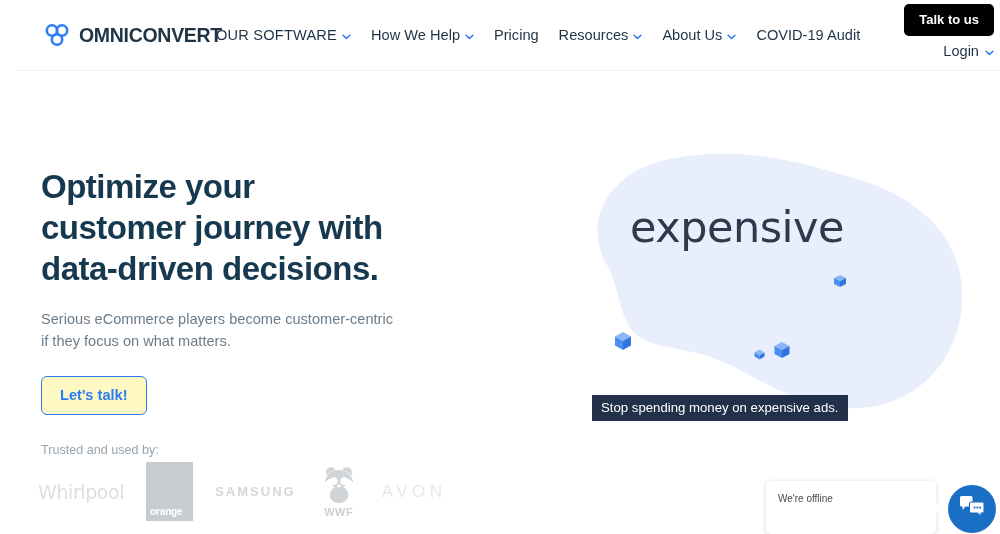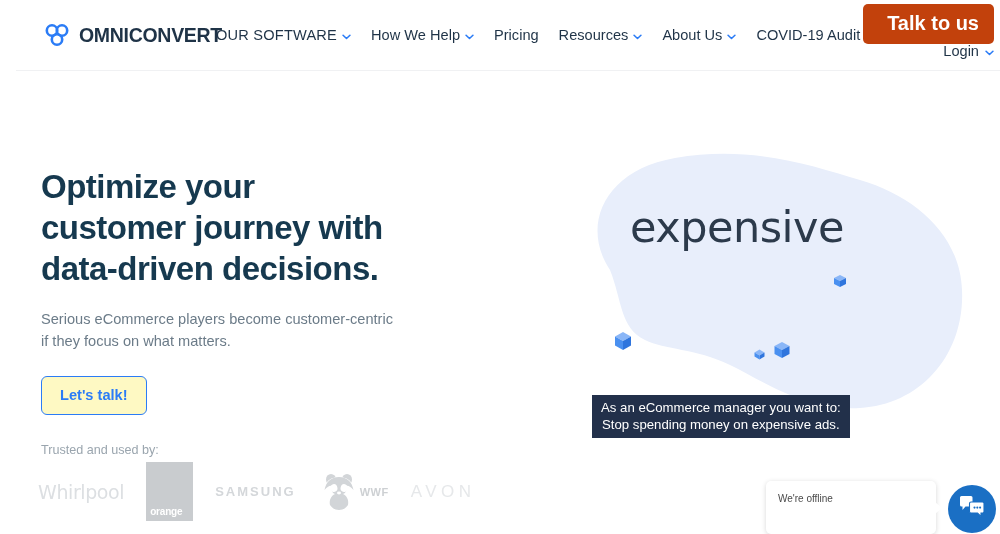--- a/index.html
+++ b/index.html
@@ -35,24 +35,24 @@
     font-size: 14.6px; color: #1f3347; white-space: nowrap;
     cursor: pointer;
   }
   .nav-item.caps { letter-spacing: 0.2px; }
   .chev {
     width: 9px; height: 6px; display: inline-block; flex: none;
     margin-top: 2px;
   }
   .talk-btn {
     position: absolute; right: 22px; top: 4px;
-    background: #c2410c; color: #ffffff;
-    font-size: 20px; font-weight: 700;
+    background: #000000; color: #ffffff;
+    font-size: 13px; font-weight: 700;
     border: none; border-radius: 5px;
-    padding: 8px 15px 9px 24px;
+    padding: 8px 15px 9px 15px;
     cursor: pointer; white-space: nowrap;
   }
   .login-wrap {
     position: absolute; right: 22px; top: 43px;
     display: flex; align-items: center; gap: 6px;
     font-size: 14.6px; color: #1f3347; cursor: pointer;
   }
 
   
   .hero-left { position: absolute; left: 41px; top: 166px; width: 400px; }
@@ -93,21 +93,21 @@
   }
   .brand-orange span {
     position: absolute; left: 4px; bottom: 4px;
     font-size: 10px; color: #ffffff; font-weight: 700;
     letter-spacing: -0.2px;
   }
   .brand-samsung {
     font-size: 13px; font-weight: 700; color: #d4d7da;
     letter-spacing: 2px;
   }
-  .brand-wwf { display: flex; flex-direction: row; align-items: center; }
+  .brand-wwf { display: flex; flex-direction: column; align-items: center; }
   .brand-wwf svg { display: block; }
   .brand-wwf .wwf-text {
     font-size: 11px; font-weight: 700; color: #cdd0d3;
     letter-spacing: 0.5px; margin-top: 1px;
   }
   .brand-avon {
     font-size: 17px; color: #e6e8ea; letter-spacing: 4.5px;
   }
 
   
@@ -322,21 +322,20 @@
 
   <span class="cube" style="left:312px; top:200px;">
     <svg width="20" height="20" viewBox="0 0 20 20">
       <path d="M10 2 L17.5 6 L10 10 L2.5 6 Z" fill="#8ab6f7"></path>
       <path d="M2.5 6 L10 10 L10 18 L2.5 14 Z" fill="#4a90f0"></path>
       <path d="M17.5 6 L10 10 L10 18 L17.5 14 Z" fill="#2f75dd"></path>
     </svg>
   </span>
 
   <div class="caption">
-    <div>As an eCommerce manager you want to:</div>
     <div>Stop spending money on expensive ads.</div>
   </div>
 
 </div>
 
 <div class="chat-bubble">
   <div class="chat-line1">We're offline</div>
 </div>
 
 <div class="chat-fab">

